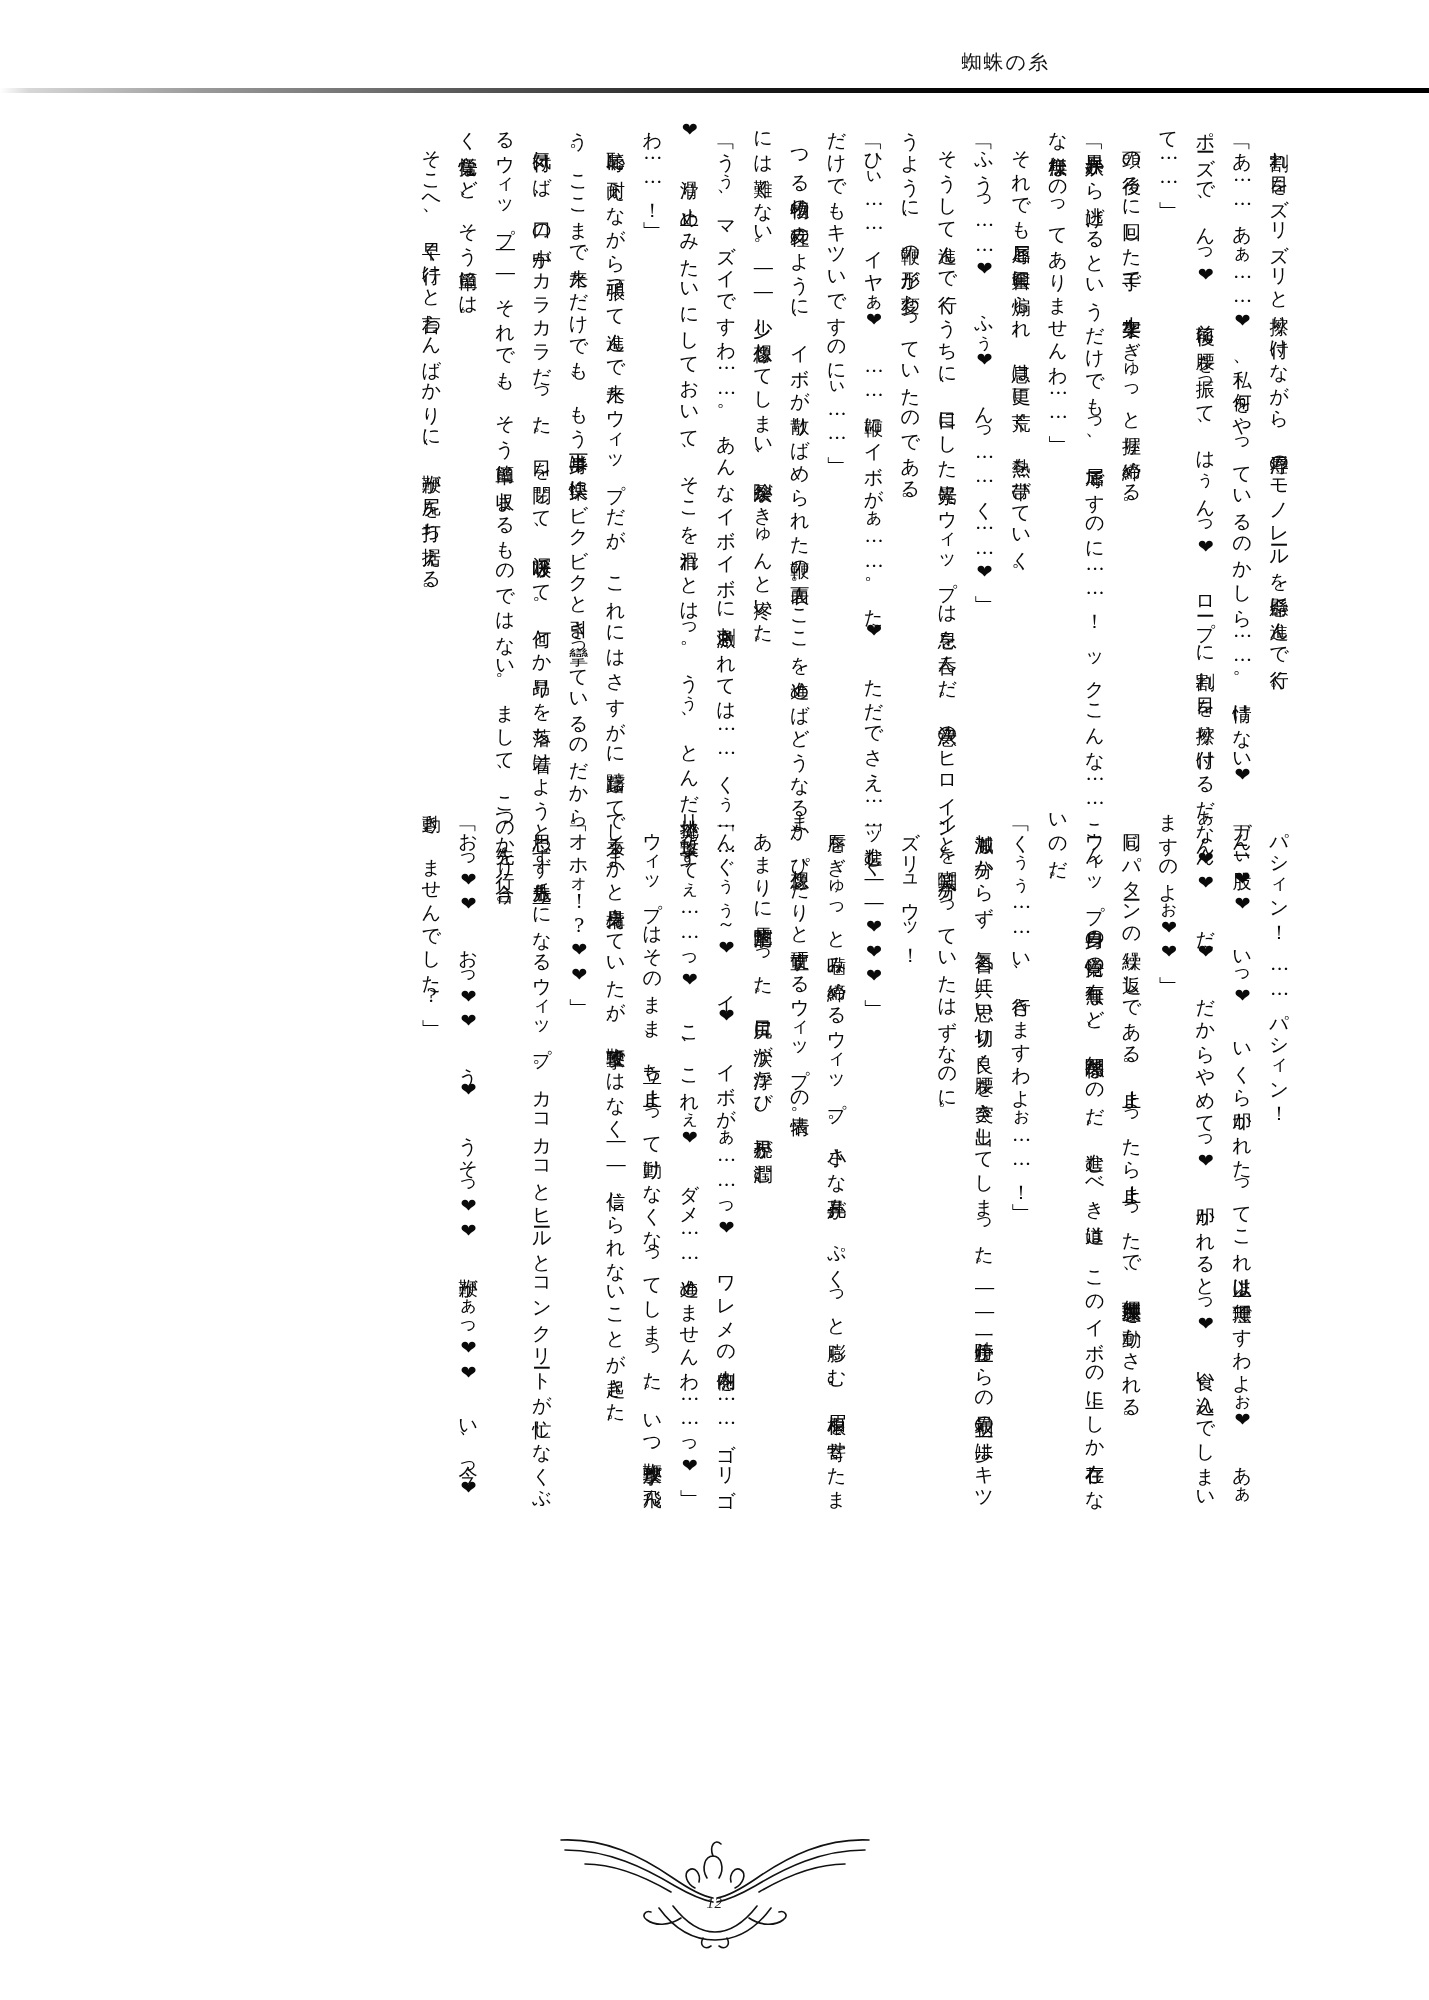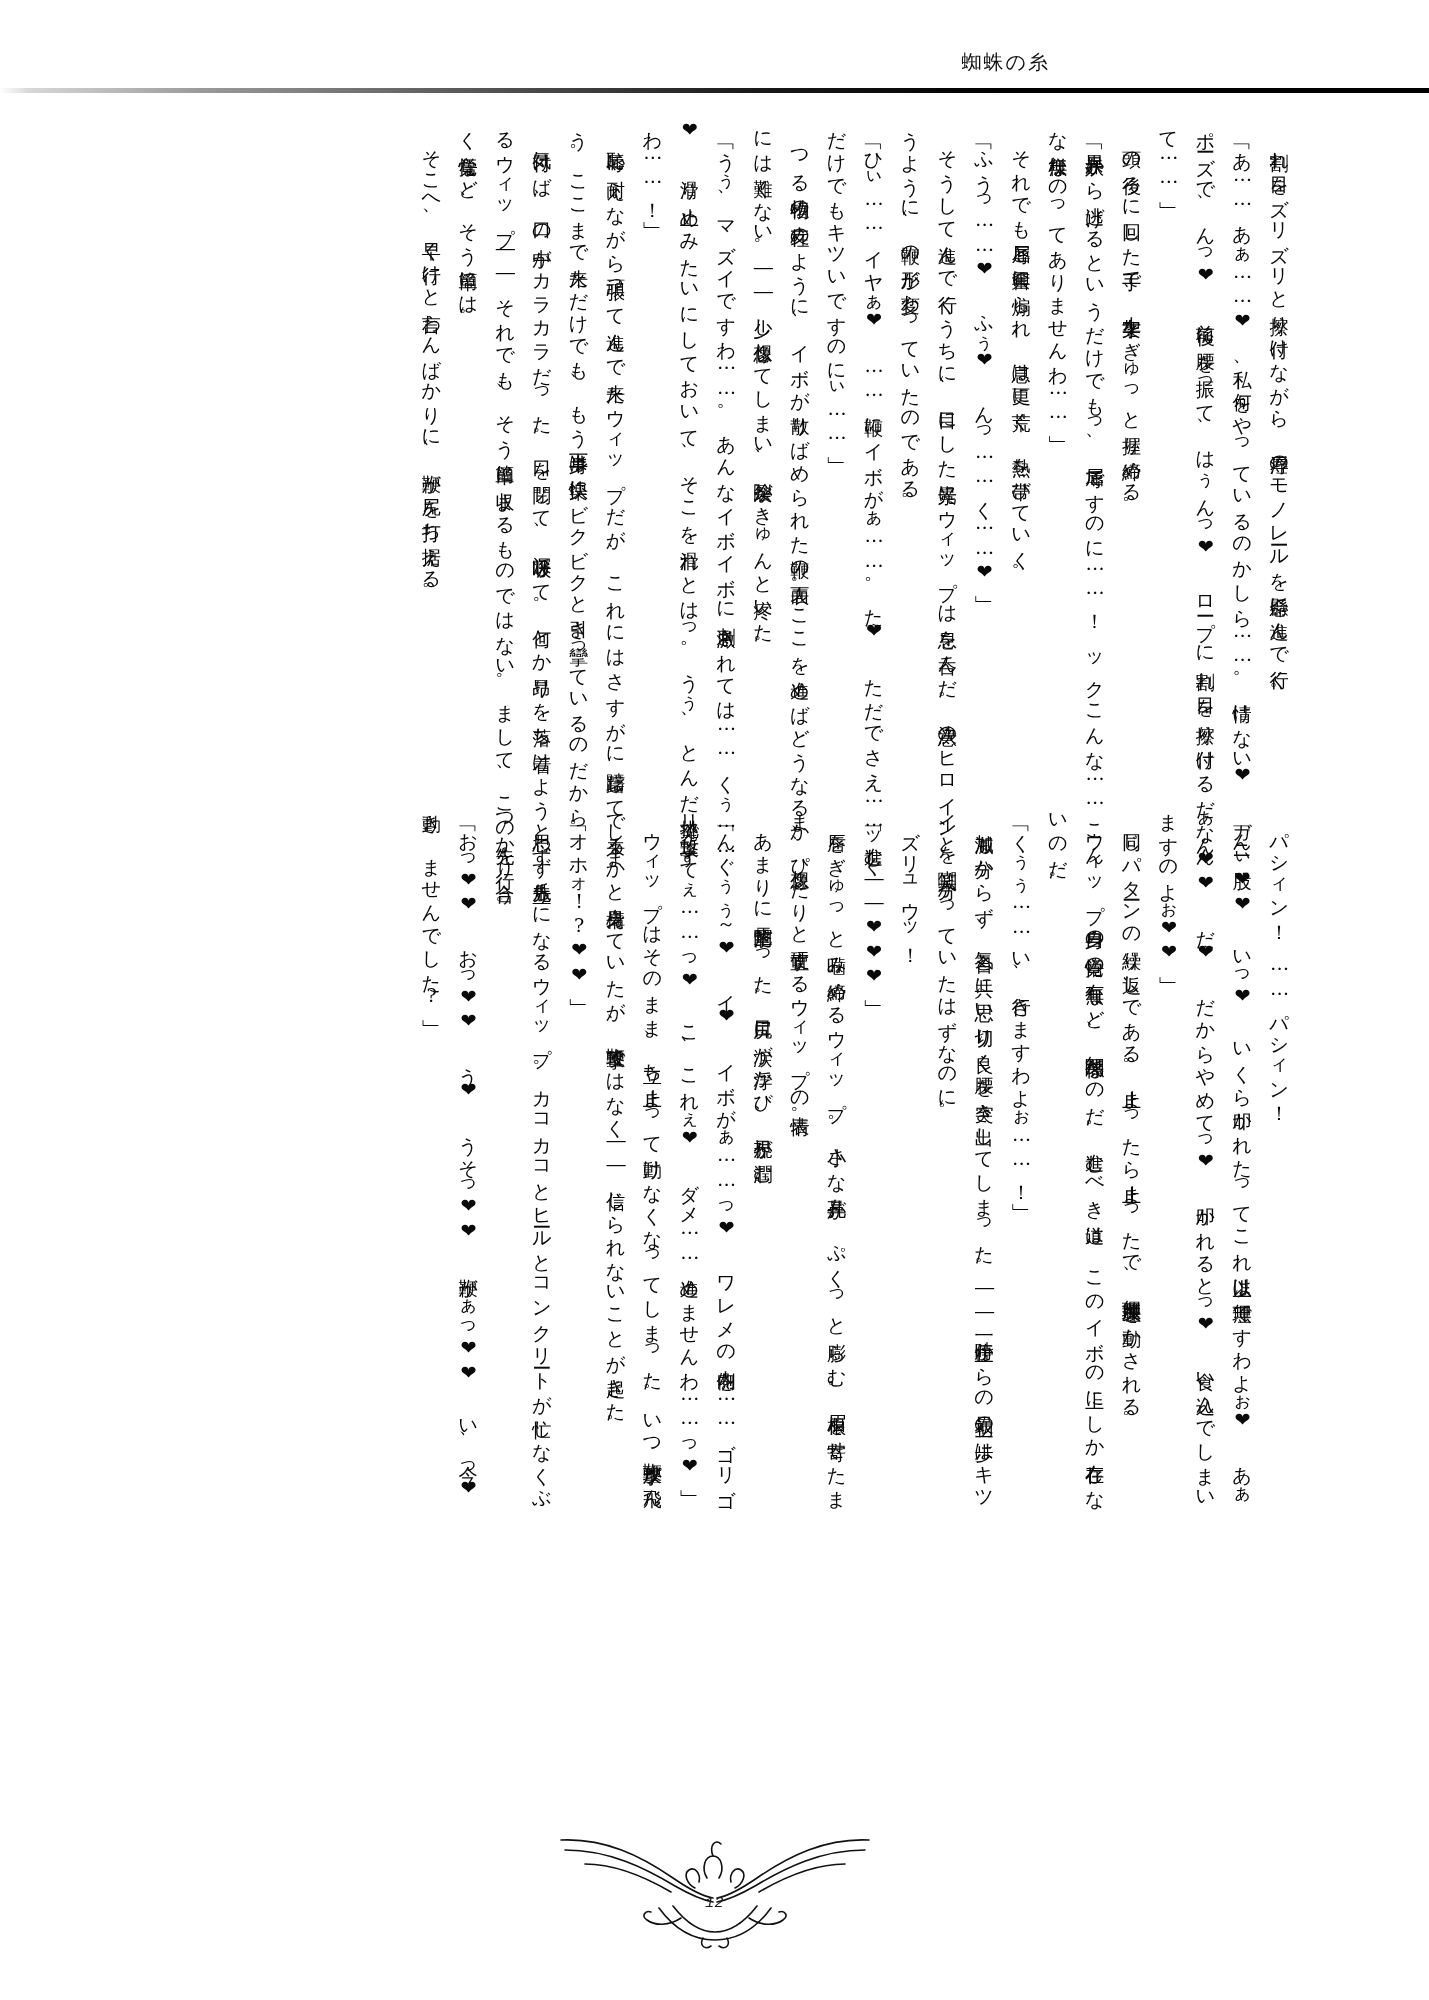--- a/index.html
+++ b/index.html
@@ -98,21 +98,21 @@
     width: 320px;
     height: 120px;
   }
   #page-number {
     position: absolute;
     left: 50%;
     transform: translateX(-50%);
     bottom: 88px;
     font-size: 15px;
     font-style: italic;
-    font-family: Liberation Mono, monospace;
+    font-family: Liberation Serif, serif;
     color: #1a1a1a;
     letter-spacing: 0.5px;
     text-align: center;
   }
 </style>
 </head>
 <body>
 
 <div id="page-header">
   <div id="header-title">蜘蛛の糸</div>

